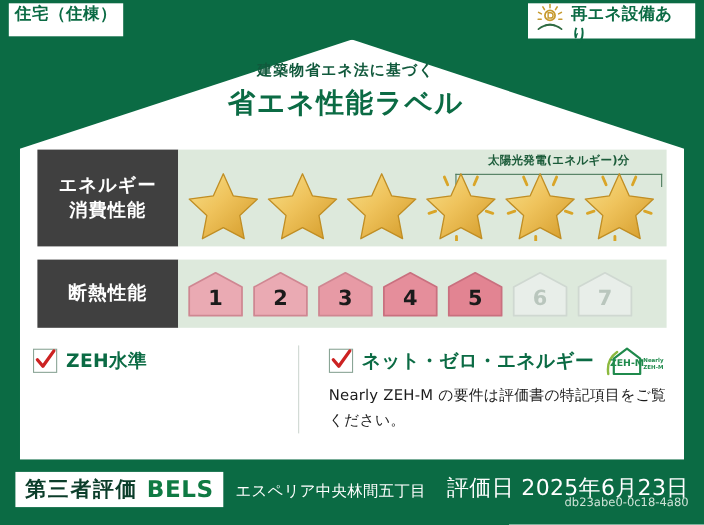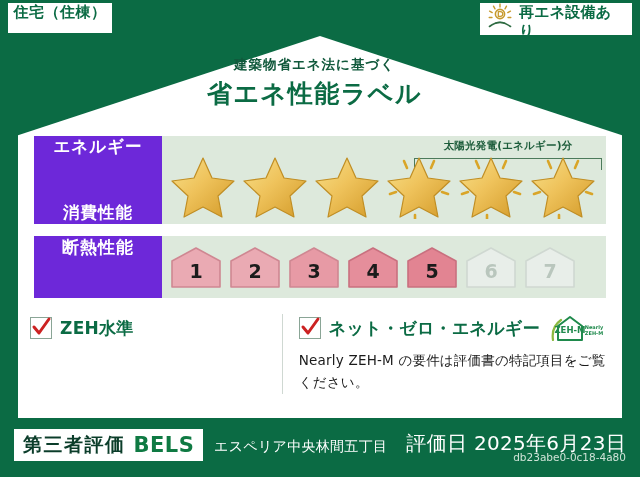--- a/index.html
+++ b/index.html
@@ -104,26 +104,26 @@
     display: flex;
     align-items: stretch;
     left: 34px;
     width: 572px;
   }
   .row-energy { top: 136px; height: 88px; }
   .row-insul  { top: 236px; height: 62px; border-radius: 16px; }
 
   .row-label {
     flex: 0 0 128px;
-    background: #6d28d9;
+    background: #404040;
     color: #ffffff;
     display: flex;
     flex-direction: column;
     align-items: center;
-    justify-content: space-between;
+    justify-content: center;
     font-weight: bold;
     font-size: 17px;
     letter-spacing: 1px;
     line-height: 1.35;
   }
   .row-label.two-line { font-size: 16.5px; }
   .row-body {
     flex: 1 1 auto;
     background: #dde9dc;
     position: relative;
@@ -211,21 +211,21 @@
     display: flex;
     gap: 16px;
   }
   .crit-col {
     flex: 1 1 50%;
     box-sizing: border-box;
     padding-right: 4px;
   }
   .crit-col.right {
     border-left: 1.5px solid #cfd8d2;
-    padding-left: 16px;
+    padding-left: 27px;
   }
   .crit-head {
     display: flex;
     align-items: center;
     gap: 8px;
     height: 28px;
   }
   .checkbox {
     width: 20px;
     height: 20px;

